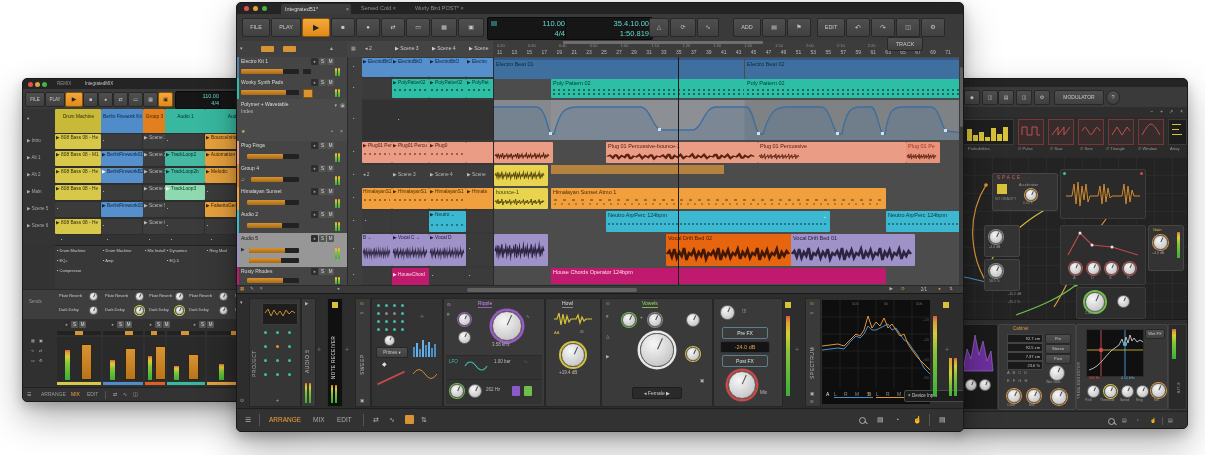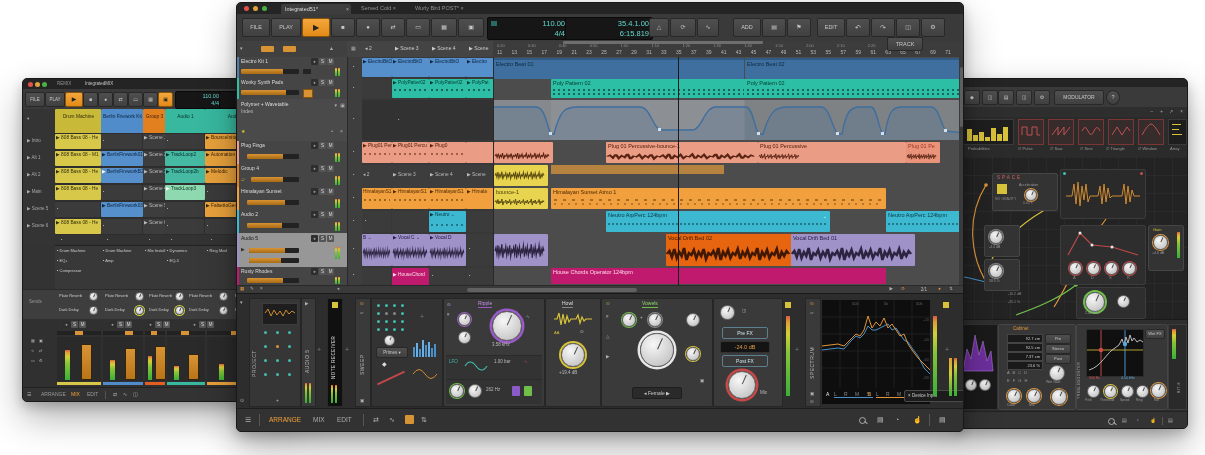--- a/index.html
+++ b/index.html
@@ -574,21 +574,21 @@
     <span class="btn" style="left:94px;top:4px;width:22px;height:17px;font-size:6px;line-height:17px"><span>■</span></span>
     <span class="btn" style="left:119px;top:4px;width:22px;height:17px;font-size:6px;line-height:17px"><span>●</span></span>
     <span class="btn" style="left:144px;top:4px;width:22px;height:17px;font-size:6px;line-height:17px"><span>⇄</span></span>
     <span class="btn" style="left:169px;top:4px;width:22px;height:17px;font-size:6px;line-height:17px"><span>▭</span></span>
     <span class="btn" style="left:194px;top:4px;width:24px;height:17px;font-size:6px;line-height:17px"><span>▦</span></span>
     <span class="btn" style="left:221px;top:4px;width:24px;height:17px;font-size:6px;line-height:17px"><span>▣</span></span>
     <span class="disp" style="left:250px;top:3px;width:74px;height:19px;font-size:7.5px">
       <span class="a" style="left:3px;top:3px;width:6px;height:5px;background:#2a6a66"></span>
       <span>110.00</span><br><span>4/4</span>
     </span>
-    <span class="disp" style="left:328px;top:3px;width:80px;height:19px;font-size:7.5px"><span>35.4.1.00</span><br><span>6:15.819</span></span>
+    <span class="disp" style="left:328px;top:3px;width:80px;height:19px;font-size:7.5px"><span>35.4.10.00</span><br><span>1:50.819</span></span>
     <span class="btn" style="left:412px;top:4px;width:18px;height:17px;font-size:6px;line-height:17px"><span>△</span></span>
     <span class="btn" style="left:433px;top:4px;width:24px;height:17px;font-size:6px;line-height:17px"><span>⟳</span></span>
     <span class="btn" style="left:460px;top:4px;width:20px;height:17px;font-size:6px;line-height:17px"><span>∿</span></span>
     <span class="btn" style="left:496px;top:4px;width:26px;height:17px;font-size:5.5px;line-height:17px">ADD</span>
     <span class="btn" style="left:525px;top:4px;width:22px;height:17px;font-size:6px;line-height:17px"><span>▤</span></span>
     <span class="btn" style="left:550px;top:4px;width:22px;height:17px;font-size:6px;line-height:17px"><span>⚑</span></span>
     <span class="btn" style="left:580px;top:4px;width:26px;height:17px;font-size:5.5px;line-height:17px">EDIT</span>
     <span class="btn" style="left:609px;top:4px;width:22px;height:17px;font-size:7px;line-height:17px"><span>↶</span></span>
     <span class="btn" style="left:634px;top:4px;width:22px;height:17px;font-size:7px;line-height:17px"><span>↷</span></span>
     <span class="btn" style="left:659px;top:4px;width:22px;height:17px;font-size:6px;line-height:17px"><span>◫</span></span>

